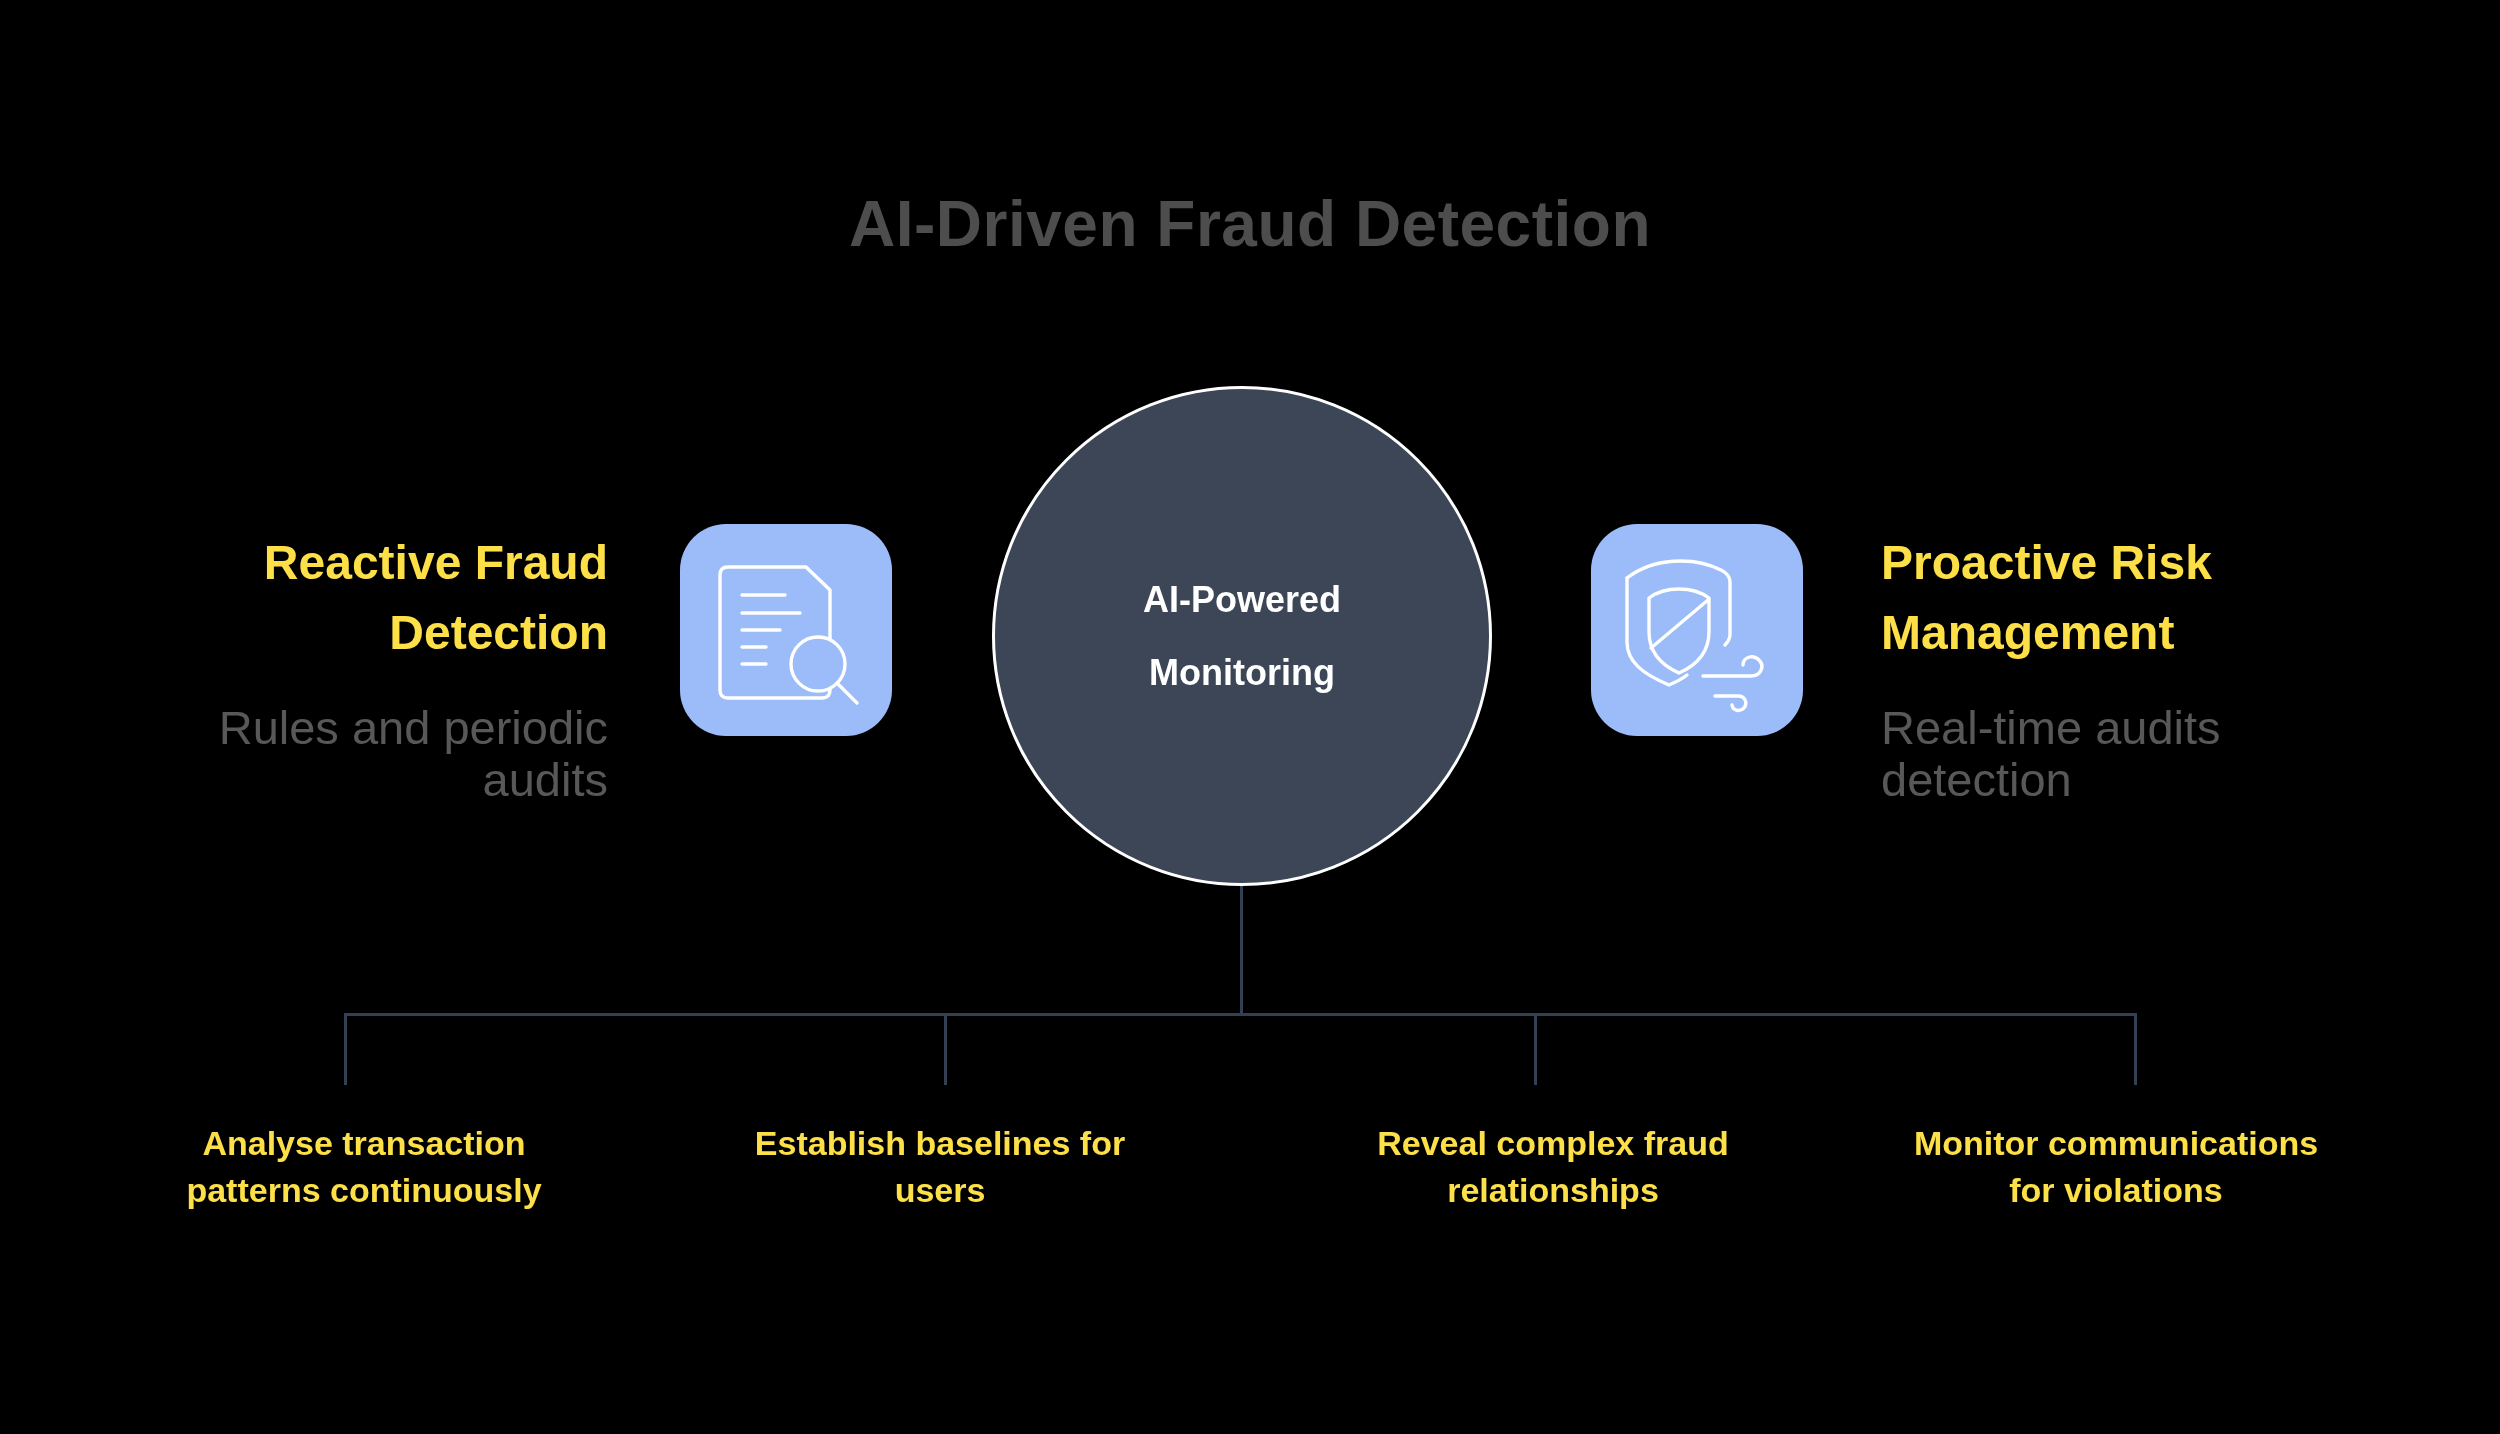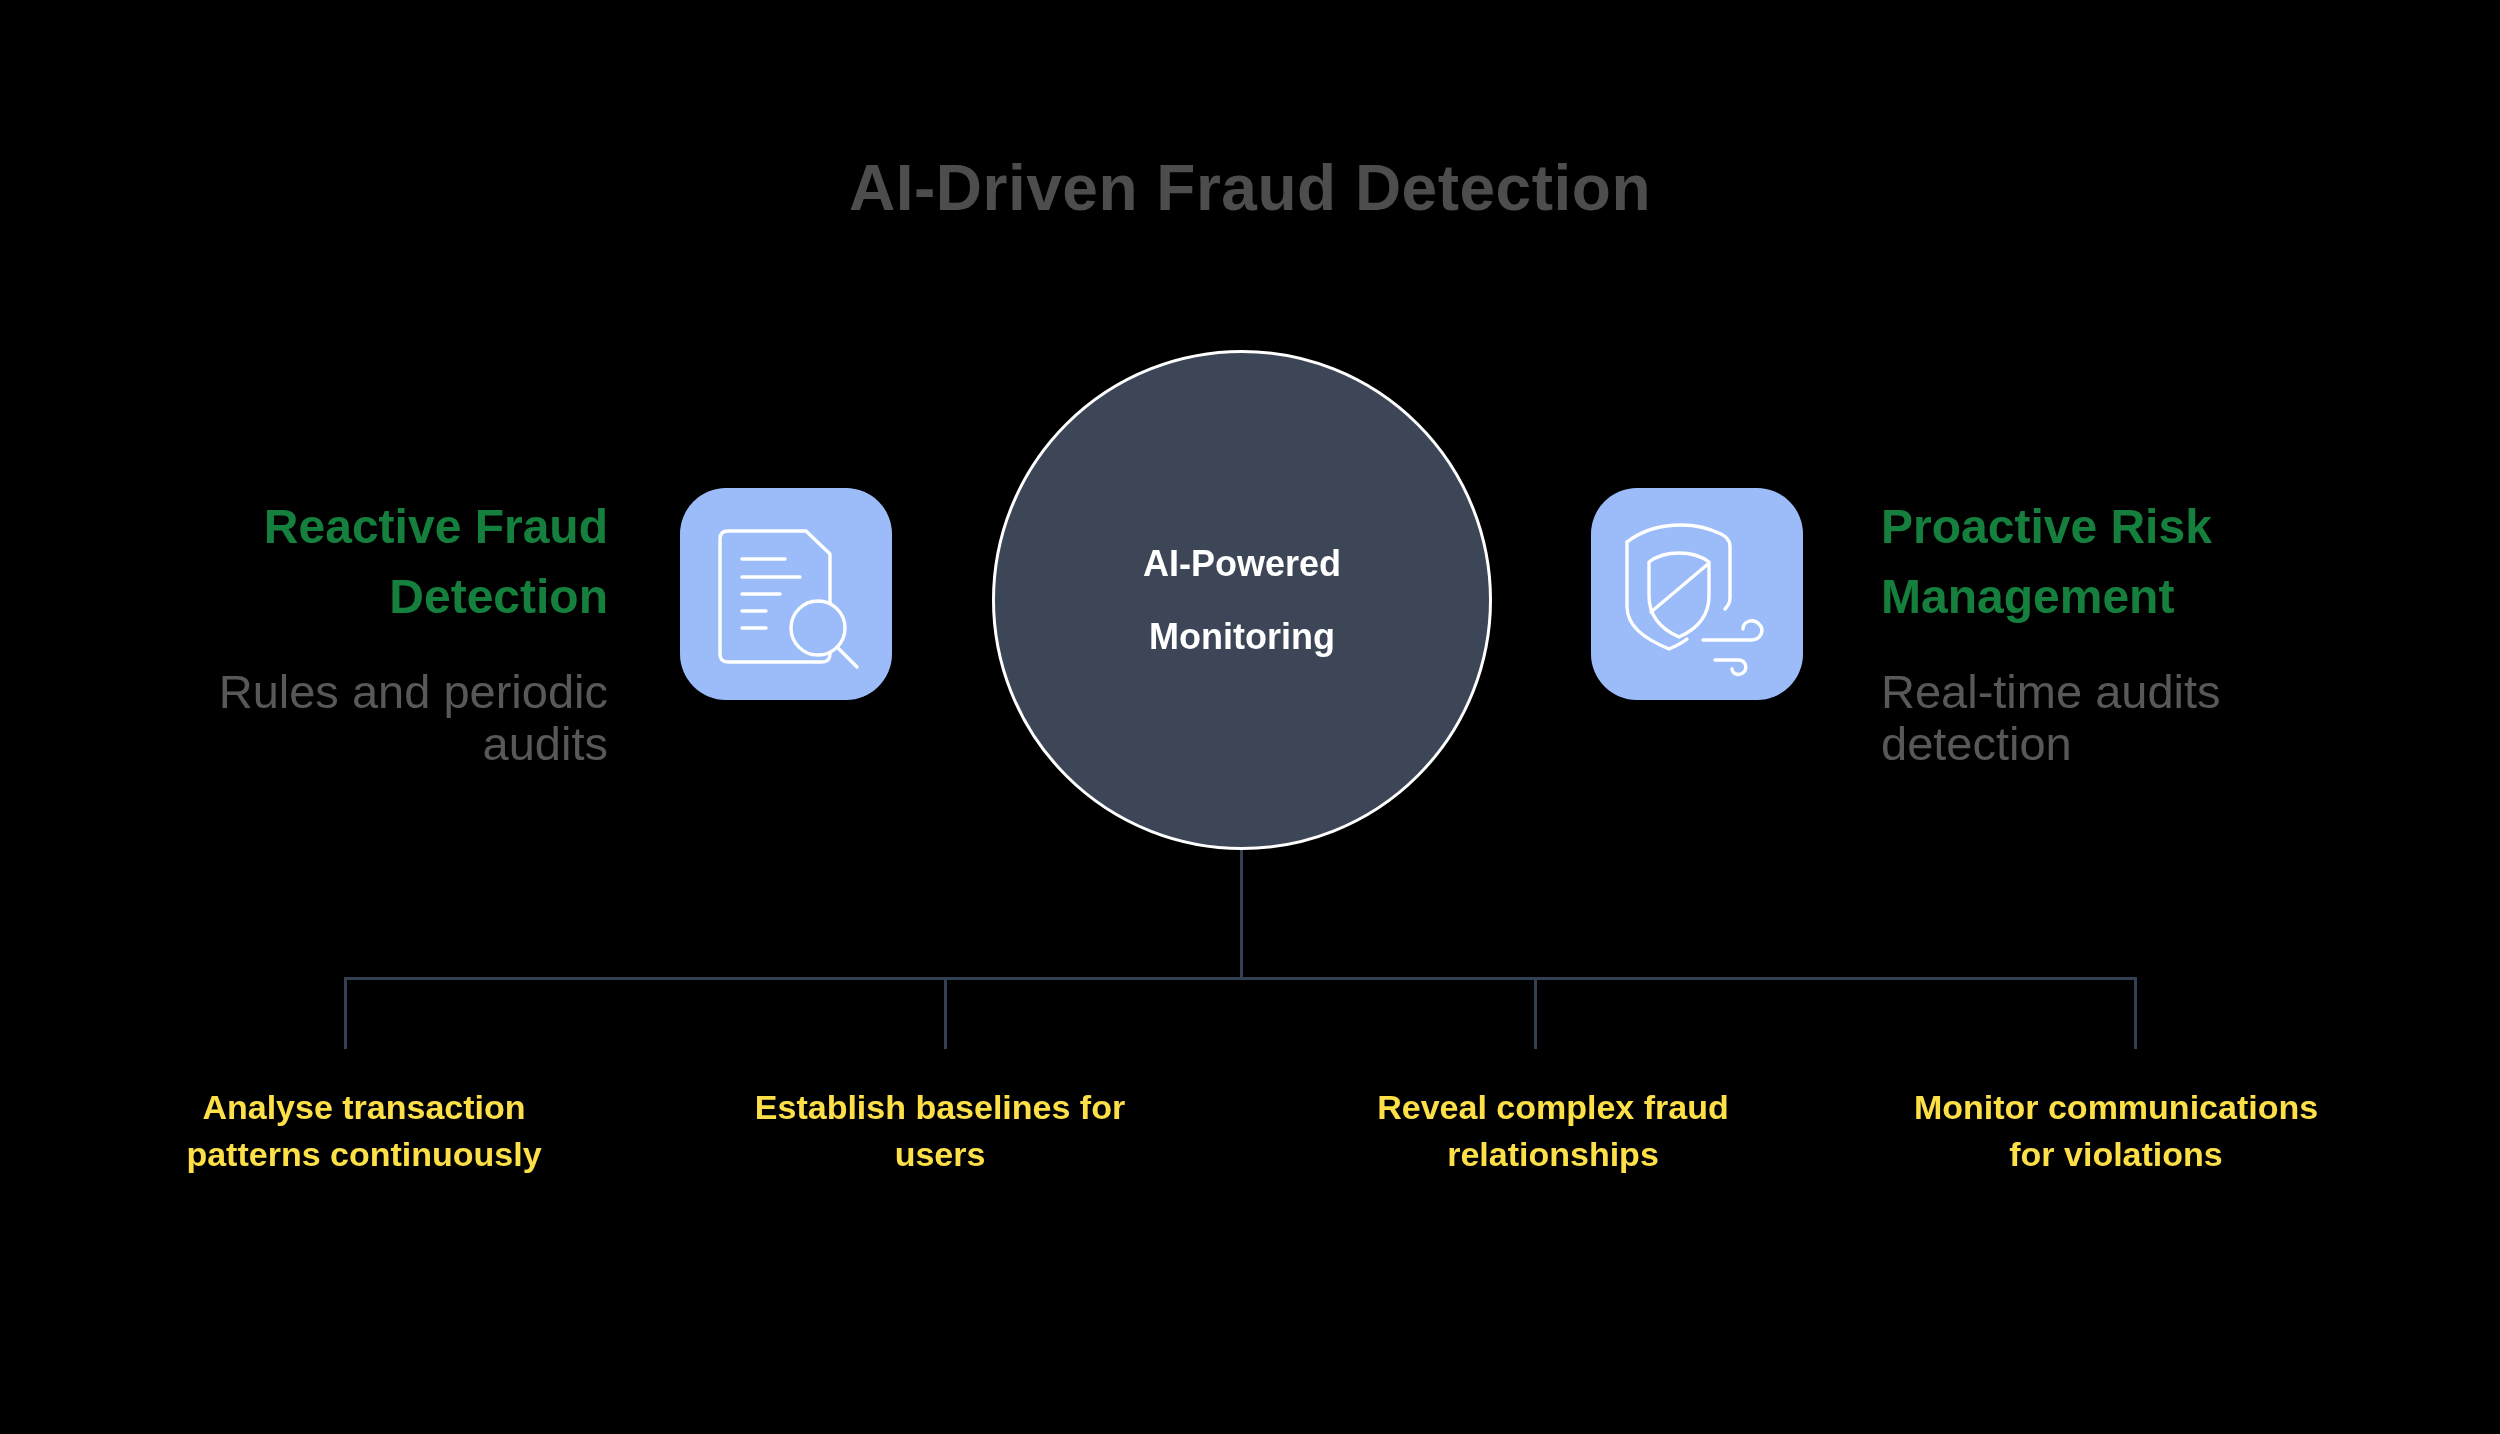--- a/index.html
+++ b/index.html
@@ -7,20 +7,21 @@
     padding: 0;
     background: #000000;
   }
   .canvas {
     position: relative;
     width: 2500px;
     height: 1284px;
     background: #000000;
     overflow: hidden;
     font-family: "Liberation Sans", sans-serif;
+    margin-top: 36px;
   }
   .pre { white-space: pre-line; }
 
   
   .title {
     position: absolute;
     top: 152px;
     left: 0;
     width: 2500px;
     margin: 0;
@@ -44,21 +45,21 @@
   }
   .branch-text.right {
     left: 1881px;
     width: 540px;
     text-align: left;
   }
   .branch-heading {
     font-size: 48px;
     line-height: 70px;
     font-weight: bold;
-    color: #15803d;
+    color: #fde047;
   }
   .branch-desc {
     margin-top: 34px;
     font-size: 47px;
     line-height: 52px;
     font-weight: normal;
     color: #585858;
   }
 
   

